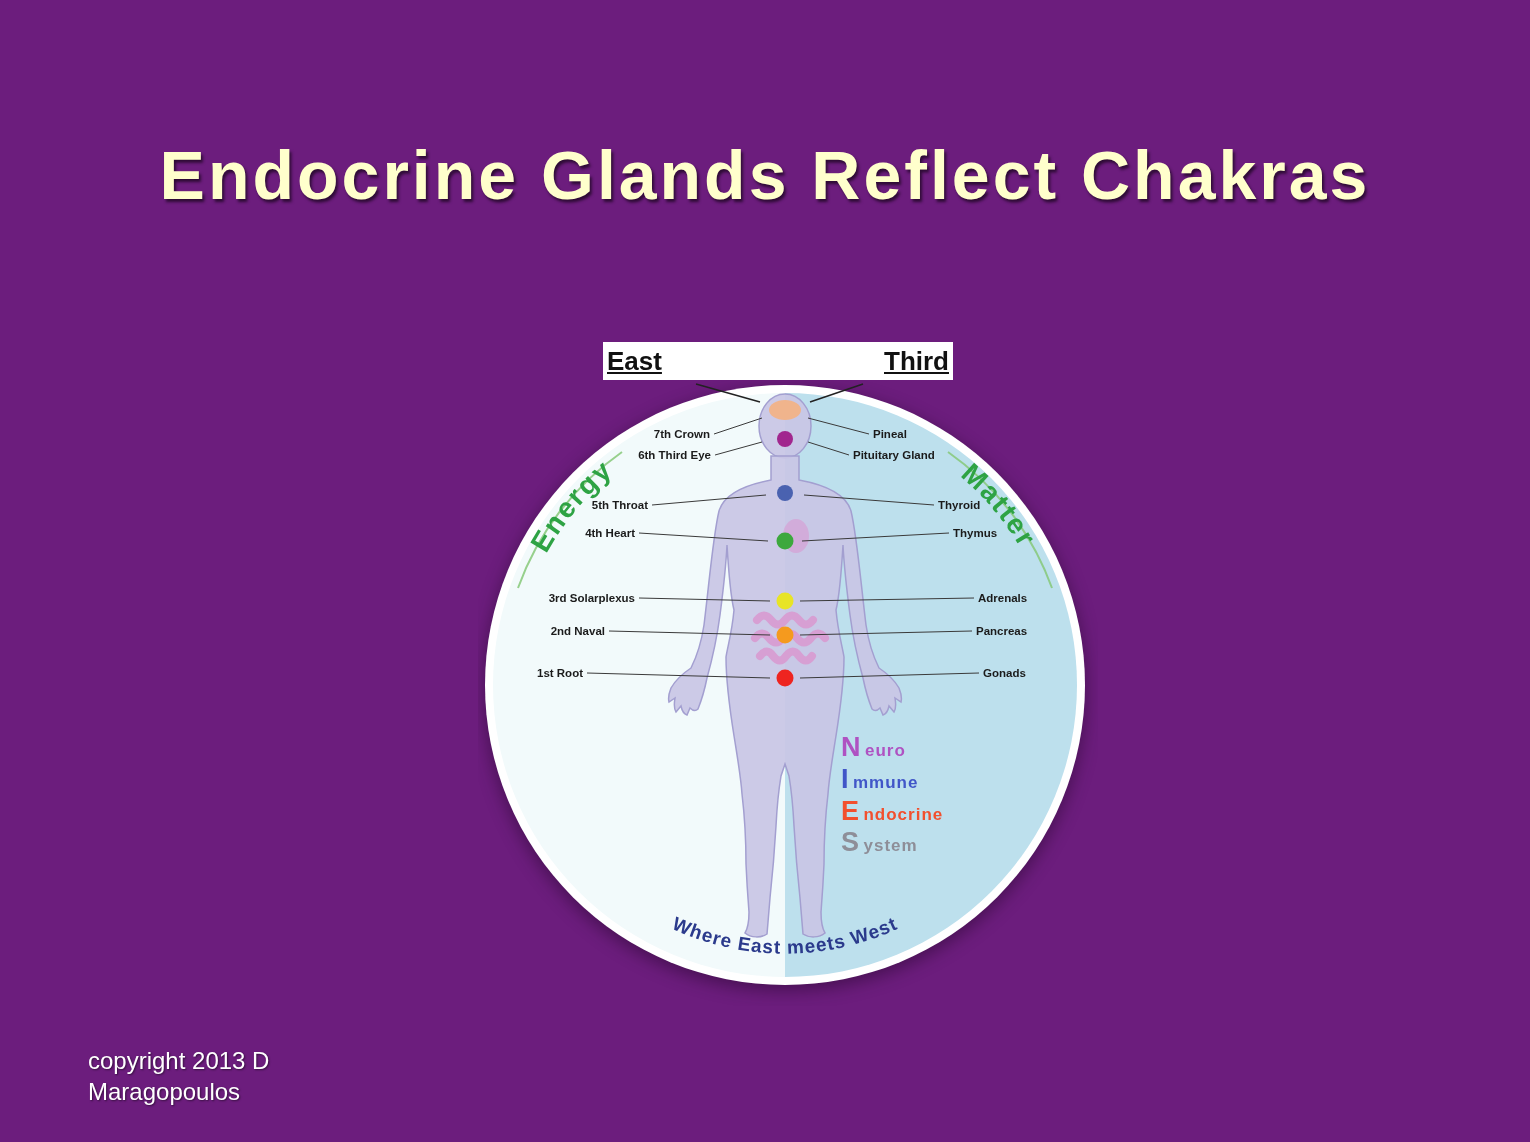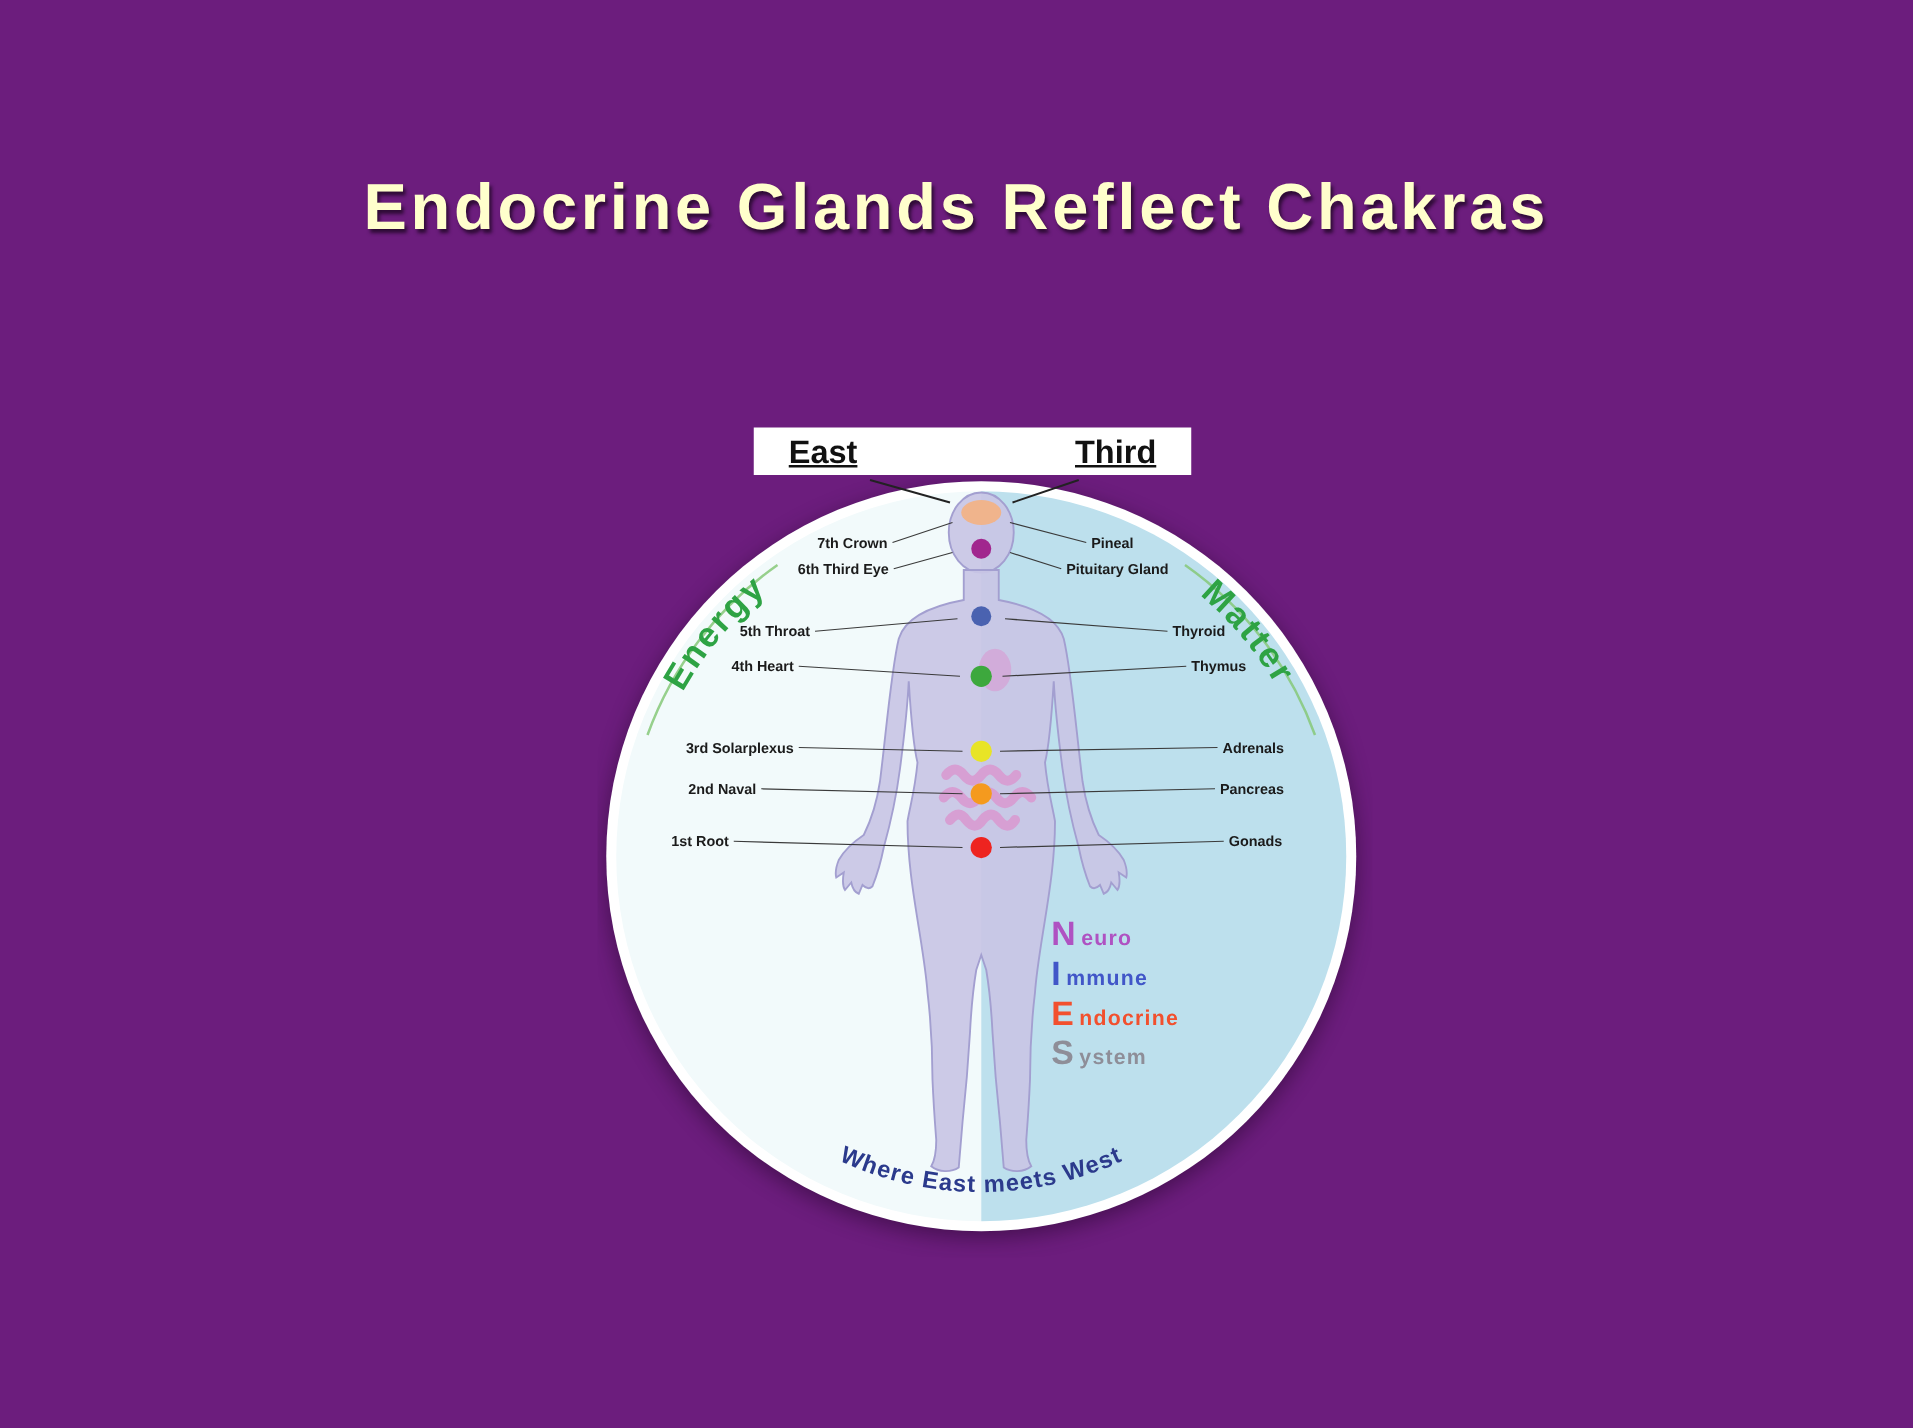--- a/index.html
+++ b/index.html
@@ -6,30 +6,30 @@
   body{
     width:1530px;height:1142px;
     background:#6C1D7D;
     font-family:"Liberation Sans",sans-serif;
     overflow:hidden;position:relative;
   }
   .slide{position:absolute;inset:0;}
   .title{
     position:absolute;top:136px;left:0;width:100%;
     margin:0;text-align:center;
-    font-size:52px;font-weight:700;letter-spacing:3px;
+    font-size:68px;font-weight:700;letter-spacing:3px;
     color:#FFFFCC;
     text-shadow:2px 3px 3px rgba(25,5,30,0.75);
   }
   .diagram{position:absolute;left:478px;top:338px;width:620px;height:668px;}
   .diagram svg{position:absolute;left:0;top:0;}
   .ew-strip{
     position:absolute;left:125px;top:4px;width:350px;height:38px;
     background:#ffffff;display:flex;justify-content:space-between;align-items:center;
-    padding:0 28px;box-sizing:border-box;z-index:3;
+    padding:0 4px;box-sizing:border-box;z-index:3;
   }
   .ew{
     font-size:26px;font-weight:700;color:#111;text-decoration:underline;
   }
   .copyright{
     position:absolute;left:88px;top:1046px;
     color:#ffffff;font-size:24px;line-height:1.28;
     text-shadow:1px 1px 2px rgba(0,0,0,0.5);
   }
   
@@ -204,14 +204,18 @@
           <tspan class="nie-rest">ndocrine</tspan>
         </text>
         <text x="363" y="513" fill="#8E8E98">
           <tspan class="nie-big">S</tspan>
           <tspan class="nie-rest">ystem</tspan>
         </text>
       </g>
     </svg>
   </div>
 
+  <div class="copyright">
+    <div>copyright 2013 D</div>
+    <div>Maragopoulos</div>
+  </div>
 
 </div>
 
 </body></html>

